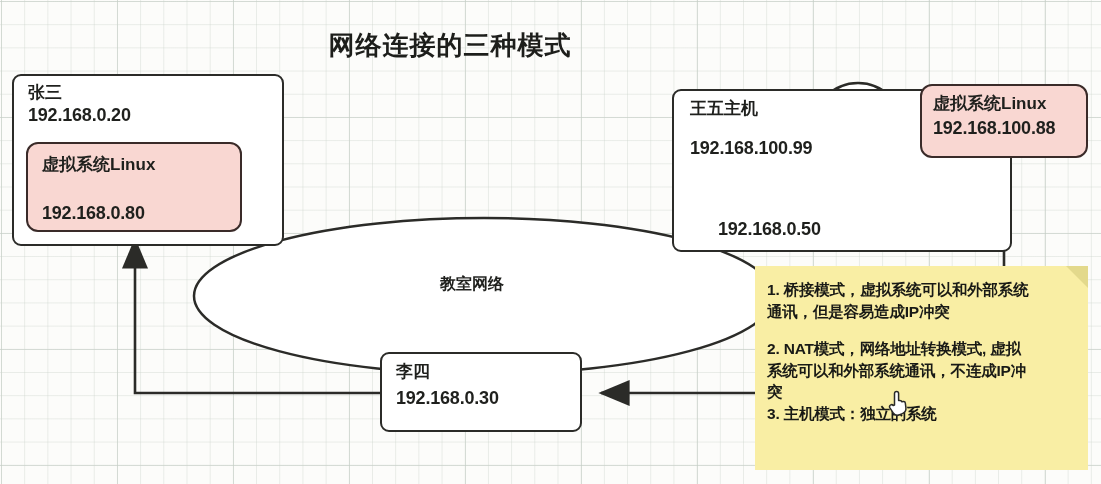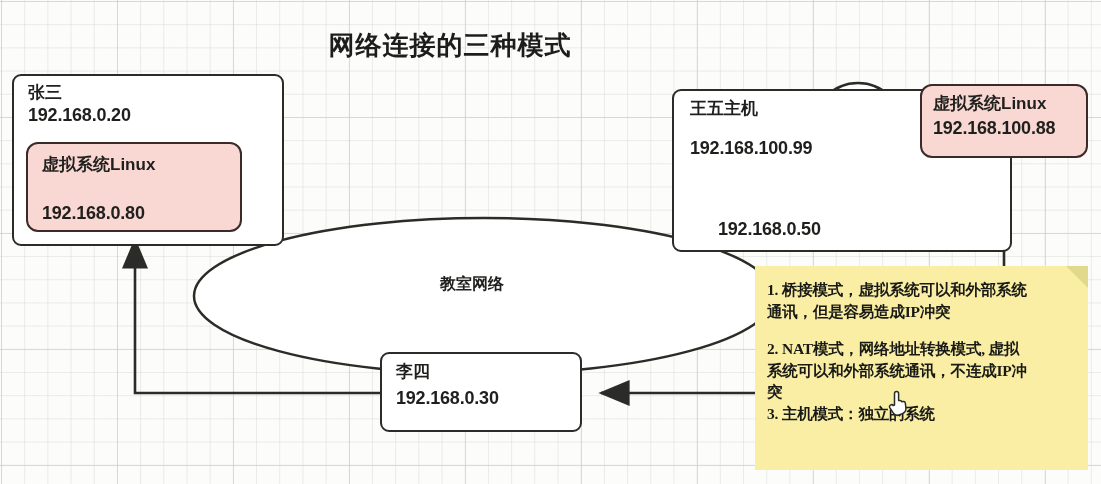--- a/index.html
+++ b/index.html
@@ -104,21 +104,20 @@
   
   #note {
     position: absolute;
     left: 755px;
     top: 266px;
     width: 333px;
     height: 204px;
     box-sizing: border-box;
     background: #f9eea4;
     padding: 14px 10px 0 12px;
-    font-family: Liberation Serif, serif;
   }
   #note .fold {
     position: absolute;
     right: 0;
     top: 0;
     width: 0; height: 0;
     border-left: 22px solid transparent;
     border-top: 22px solid #e3d98c;
   }
   #note p {

